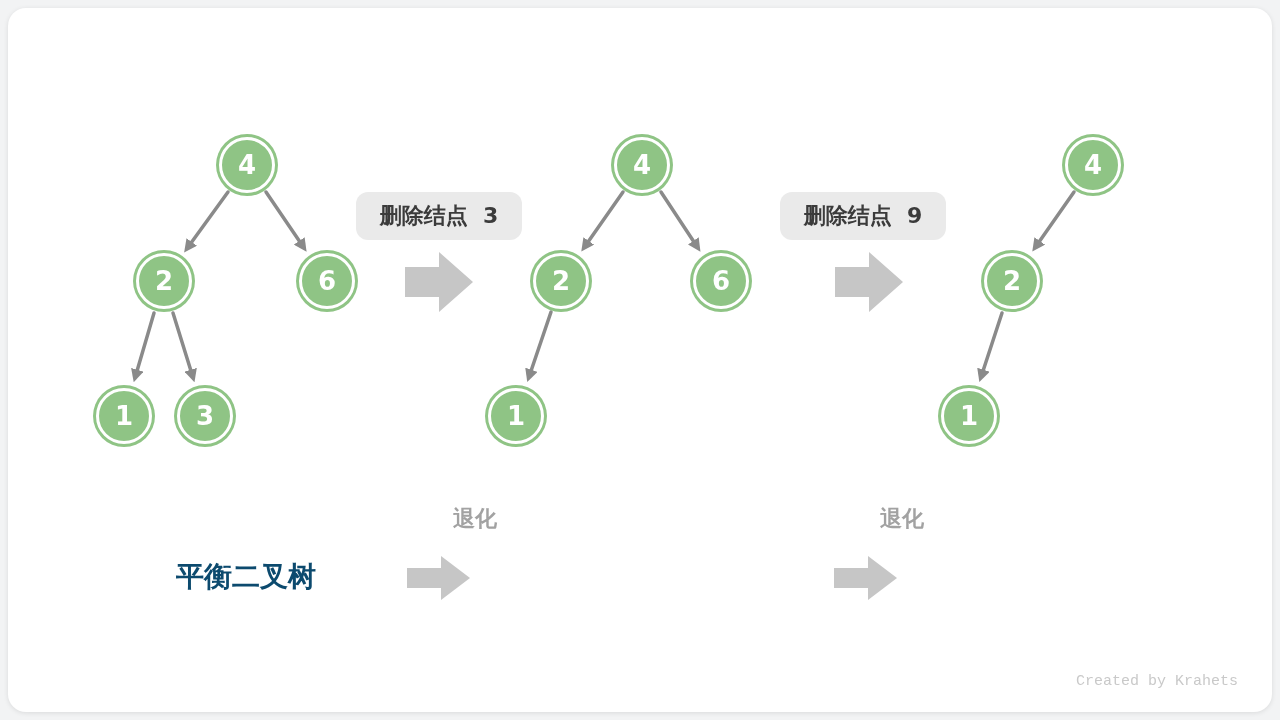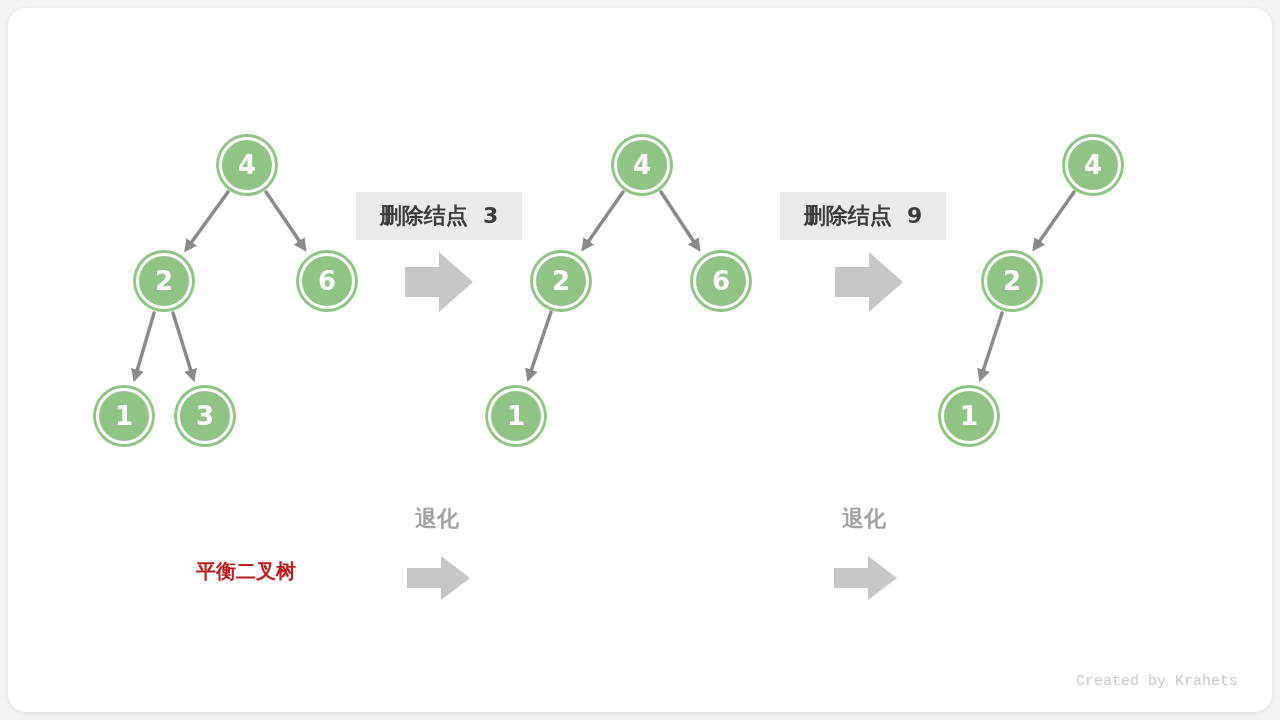--- a/index.html
+++ b/index.html
@@ -18,31 +18,31 @@
   }
   svg.diagram{position:absolute;left:0;top:0;width:1280px;height:720px;pointer-events:none;}
   .node{
     position:absolute;width:50px;height:50px;border-radius:50%;
     background:#8fc485;border:3px solid #ffffff;
     box-shadow:0 0 0 3px #8fc485;
     display:flex;align-items:center;justify-content:center;
     color:#ffffff;font-size:26px;font-weight:bold;
   }
   .op-label{
-    position:absolute;width:166px;height:48px;border-radius:0;
+    position:absolute;width:166px;height:48px;border-radius:12px;
     background:#eaeaea;color:#3b3b3b;
     display:flex;align-items:center;justify-content:center;
     font-size:22px;font-weight:bold;white-space:pre;
   }
   .tree-name{
     position:absolute;width:240px;top:558px;text-align:center;
-    color:#b91c1c;font-size:20px;font-weight:bold;
+    color:#0c4a6e;font-size:28px;font-weight:bold;
   }
   .degrade-label{
-    position:absolute;width:120px;top:504px;text-align:center;
+    position:absolute;width:120px;top:504px;text-align:right;
     color:#a2a2a2;font-size:22px;font-weight:bold;
   }
   .watermark{
     position:absolute;right:42px;top:673px;
     font-family:Liberation Mono, monospace;
     font-size:15px;color:#c9c9c9;
   }
 </style>
 </head>
 <body>

